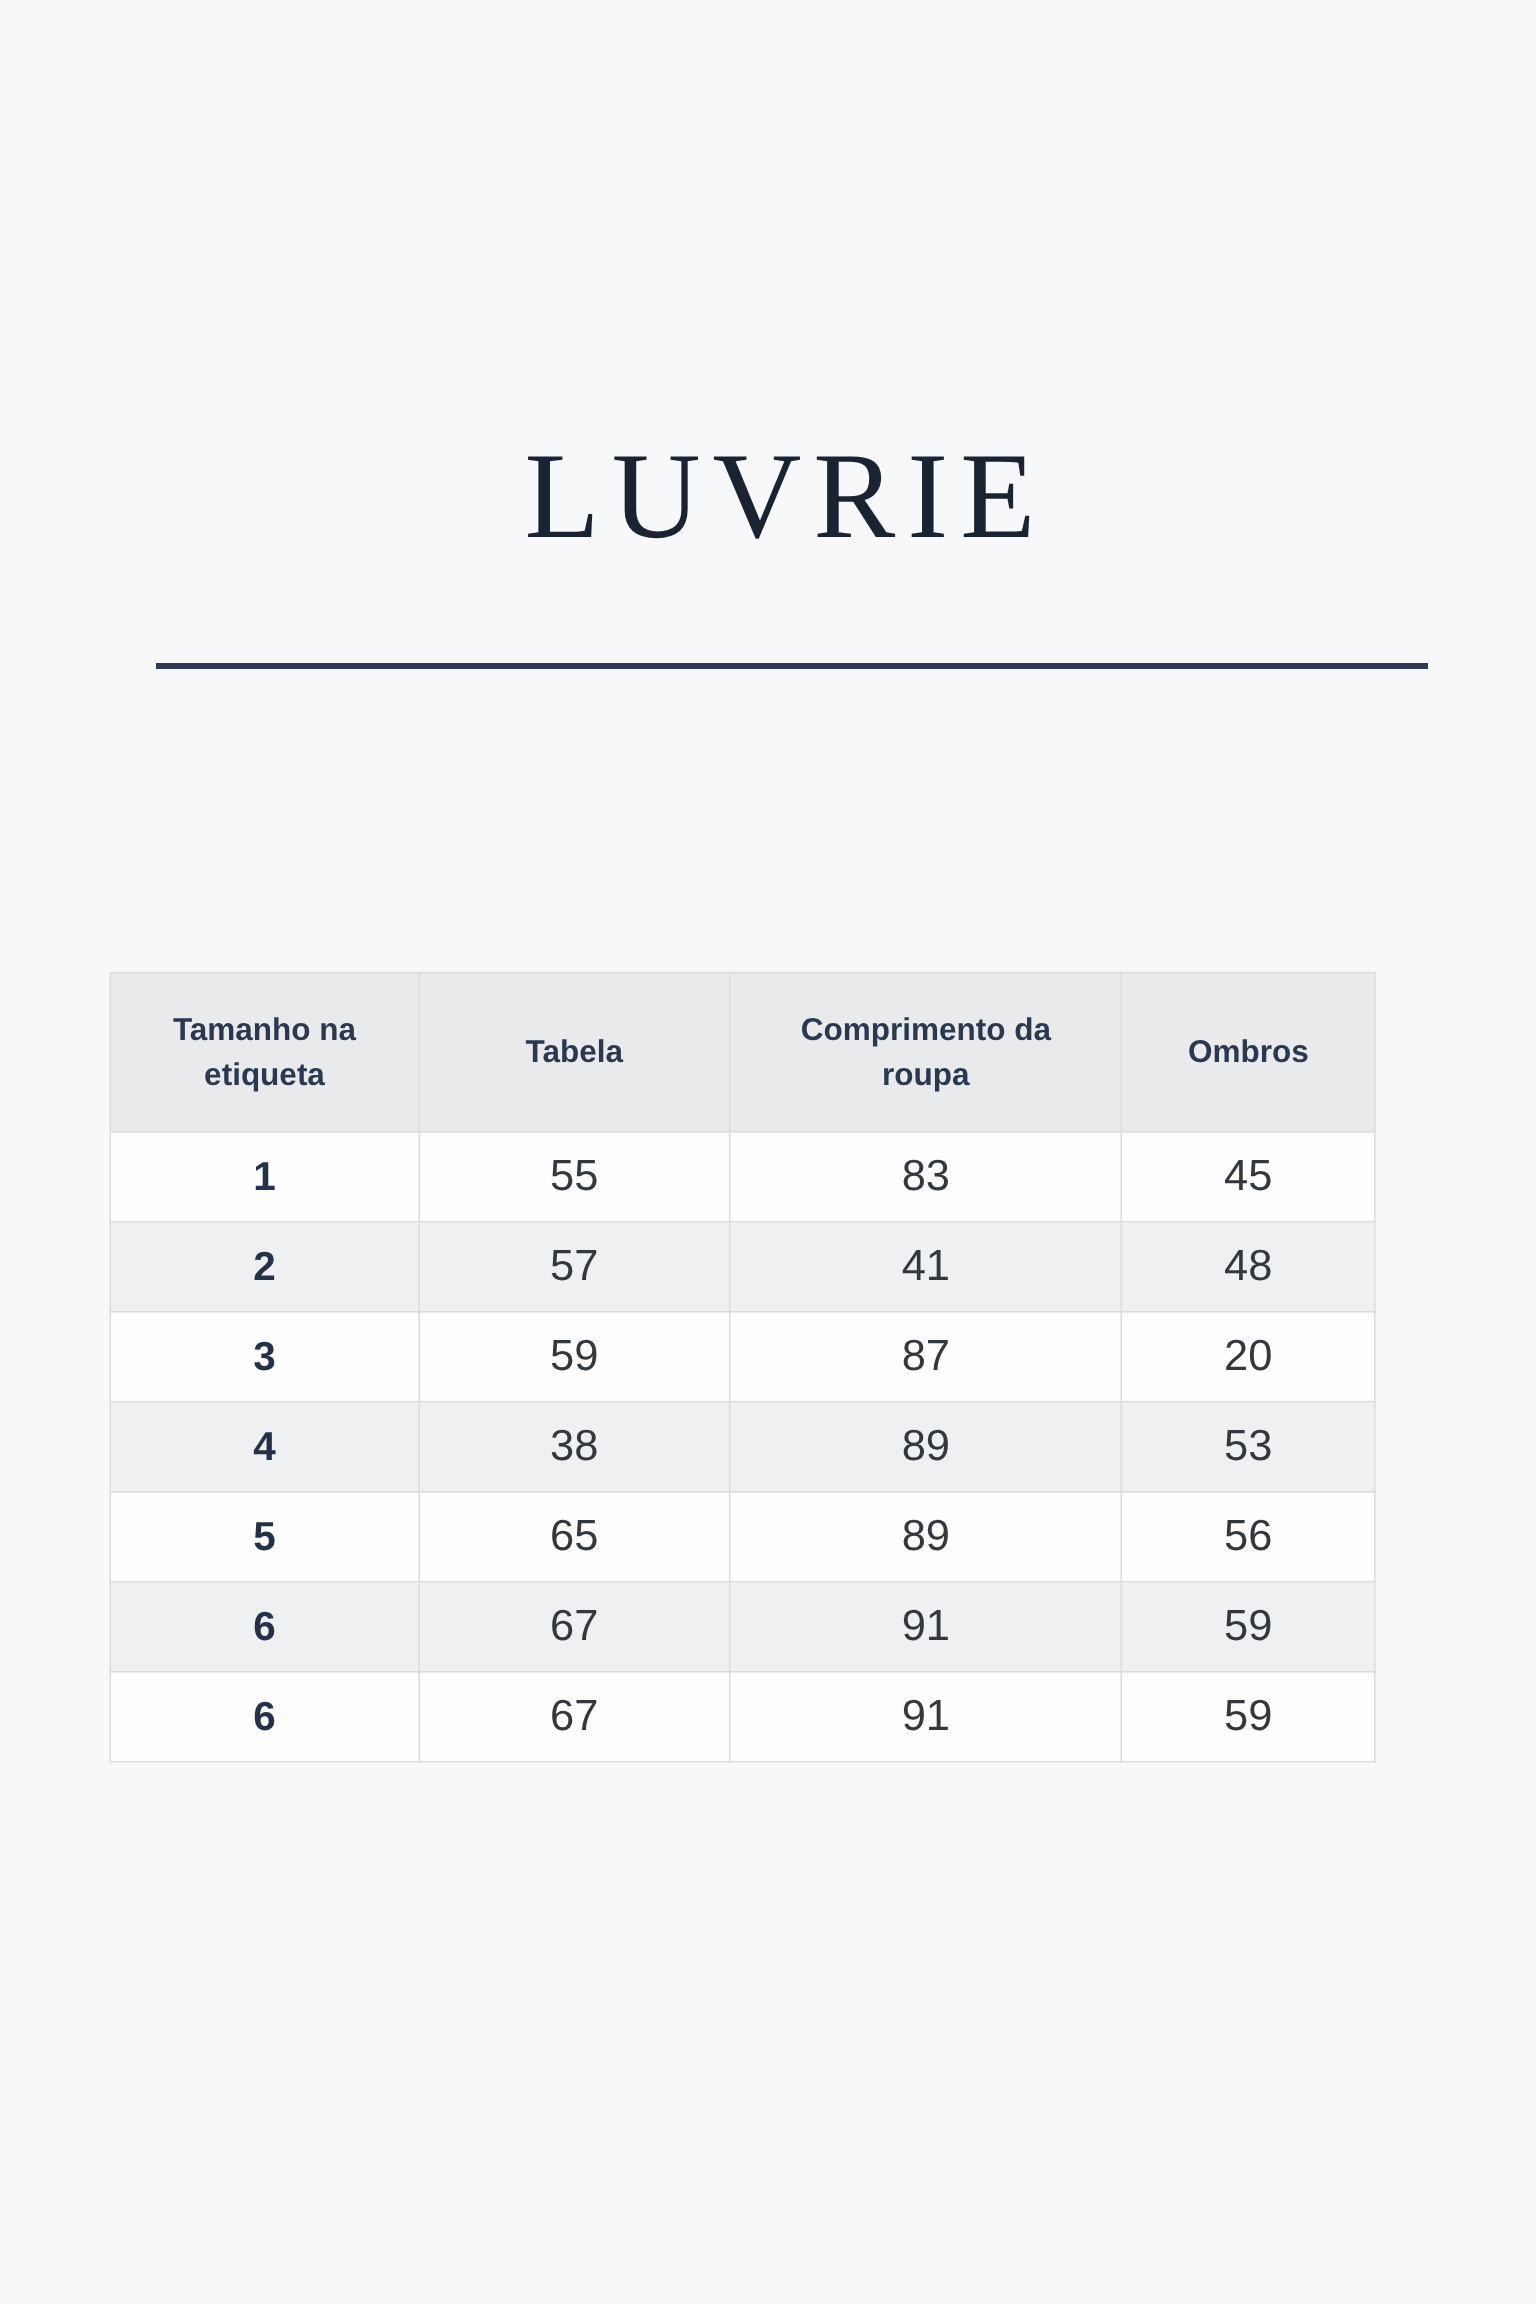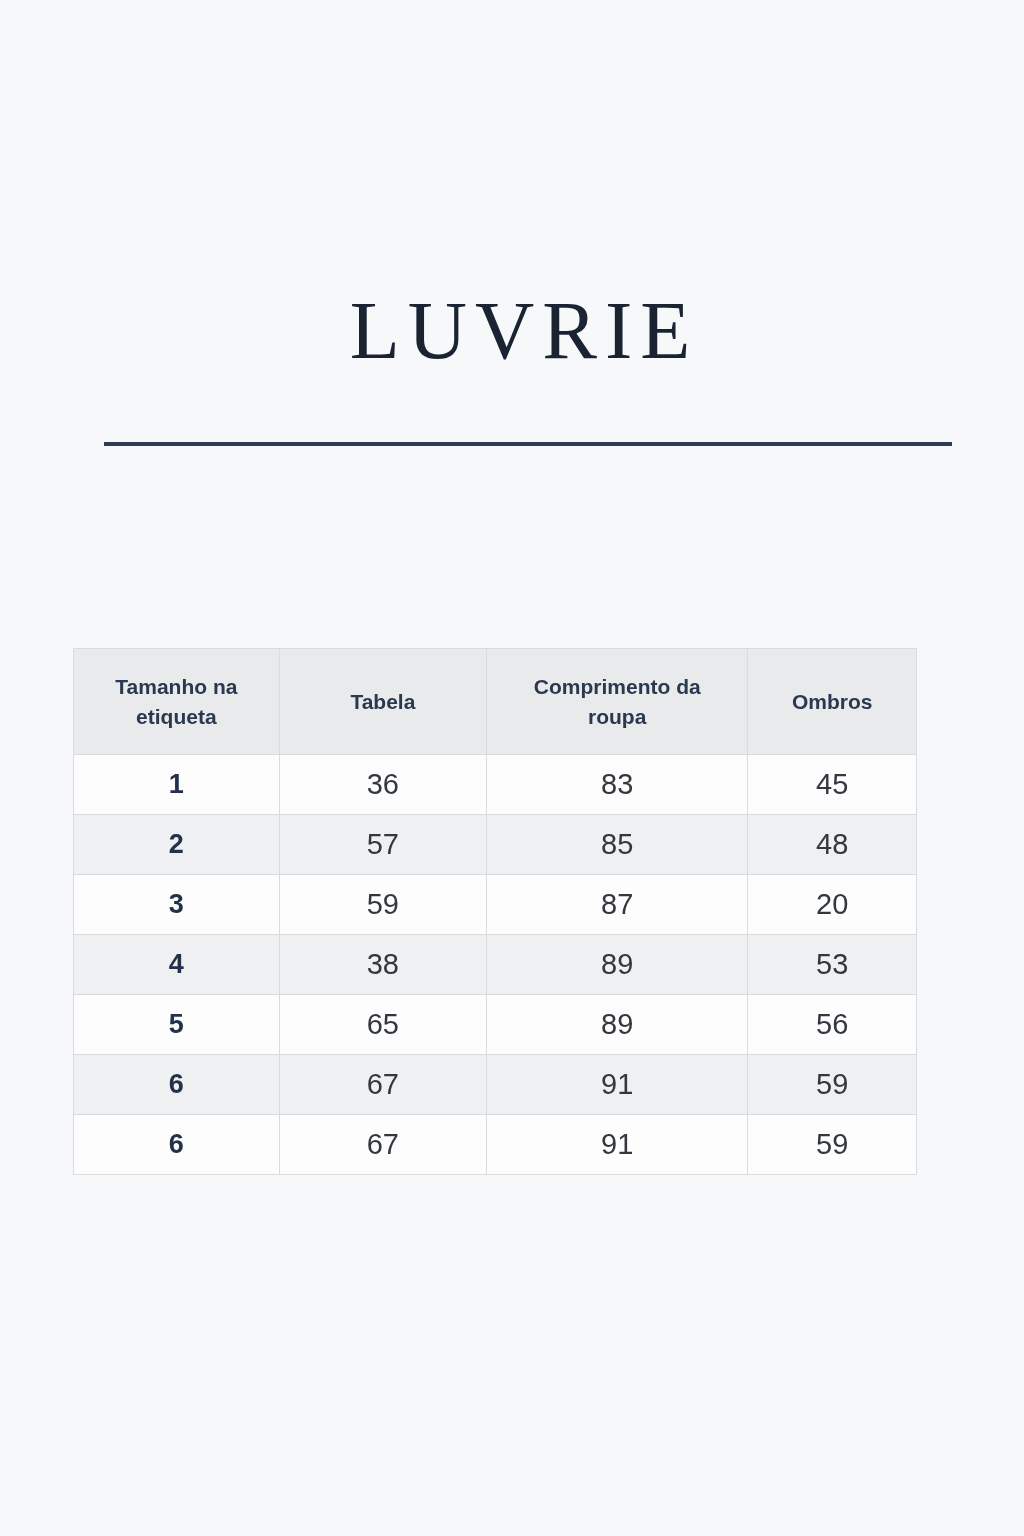--- a/index.html
+++ b/index.html
@@ -111,28 +111,28 @@
       <tr id="header-row">
           <th>Tamanho na etiqueta</th>
           <th>Tabela</th>
           <th>Comprimento da roupa</th>
           <th>Ombros</th>
         </tr>
     </thead>
     <tbody id="table-body">
         <tr>
           <td class="first-col">1</td>
-          <td>36</td>
+          <td>55</td>
           <td>83</td>
           <td>45</td>
         </tr>
         <tr>
           <td class="first-col">2</td>
           <td>57</td>
-          <td>85</td>
+          <td>41</td>
           <td>48</td>
         </tr>
         <tr>
           <td class="first-col">3</td>
           <td>59</td>
           <td>87</td>
           <td>20</td>
         </tr>
         <tr>
           <td class="first-col">4</td>

